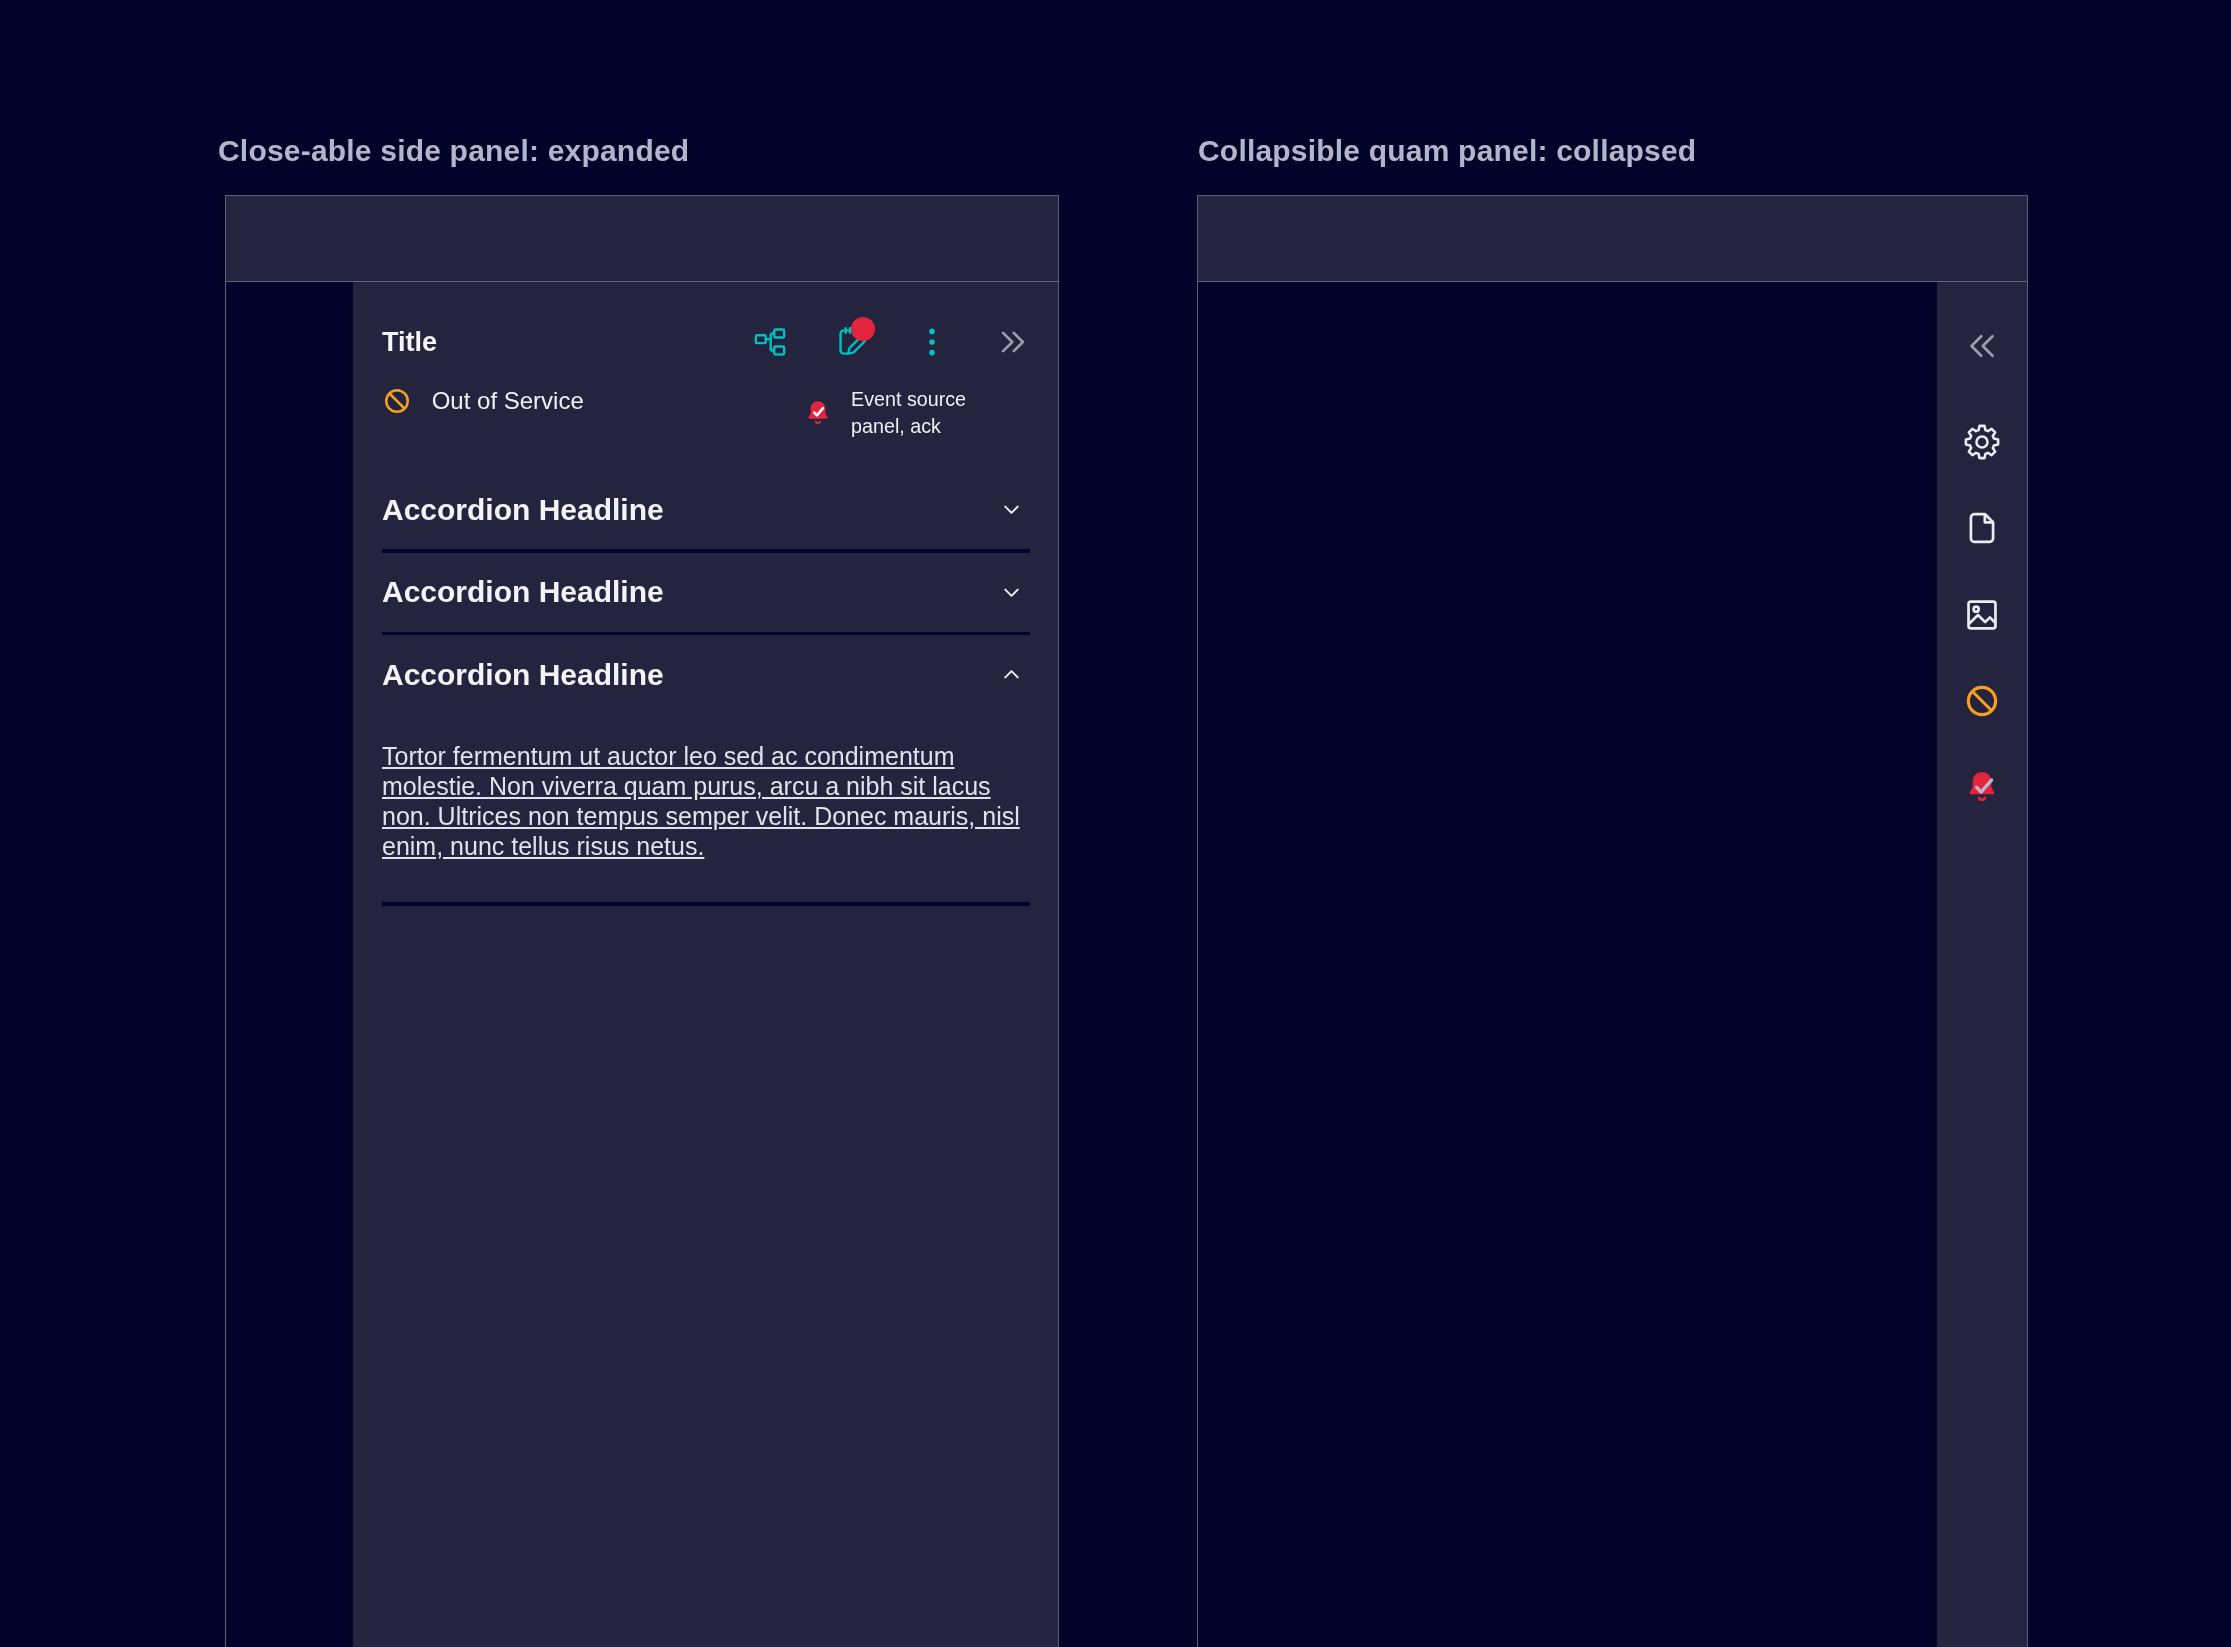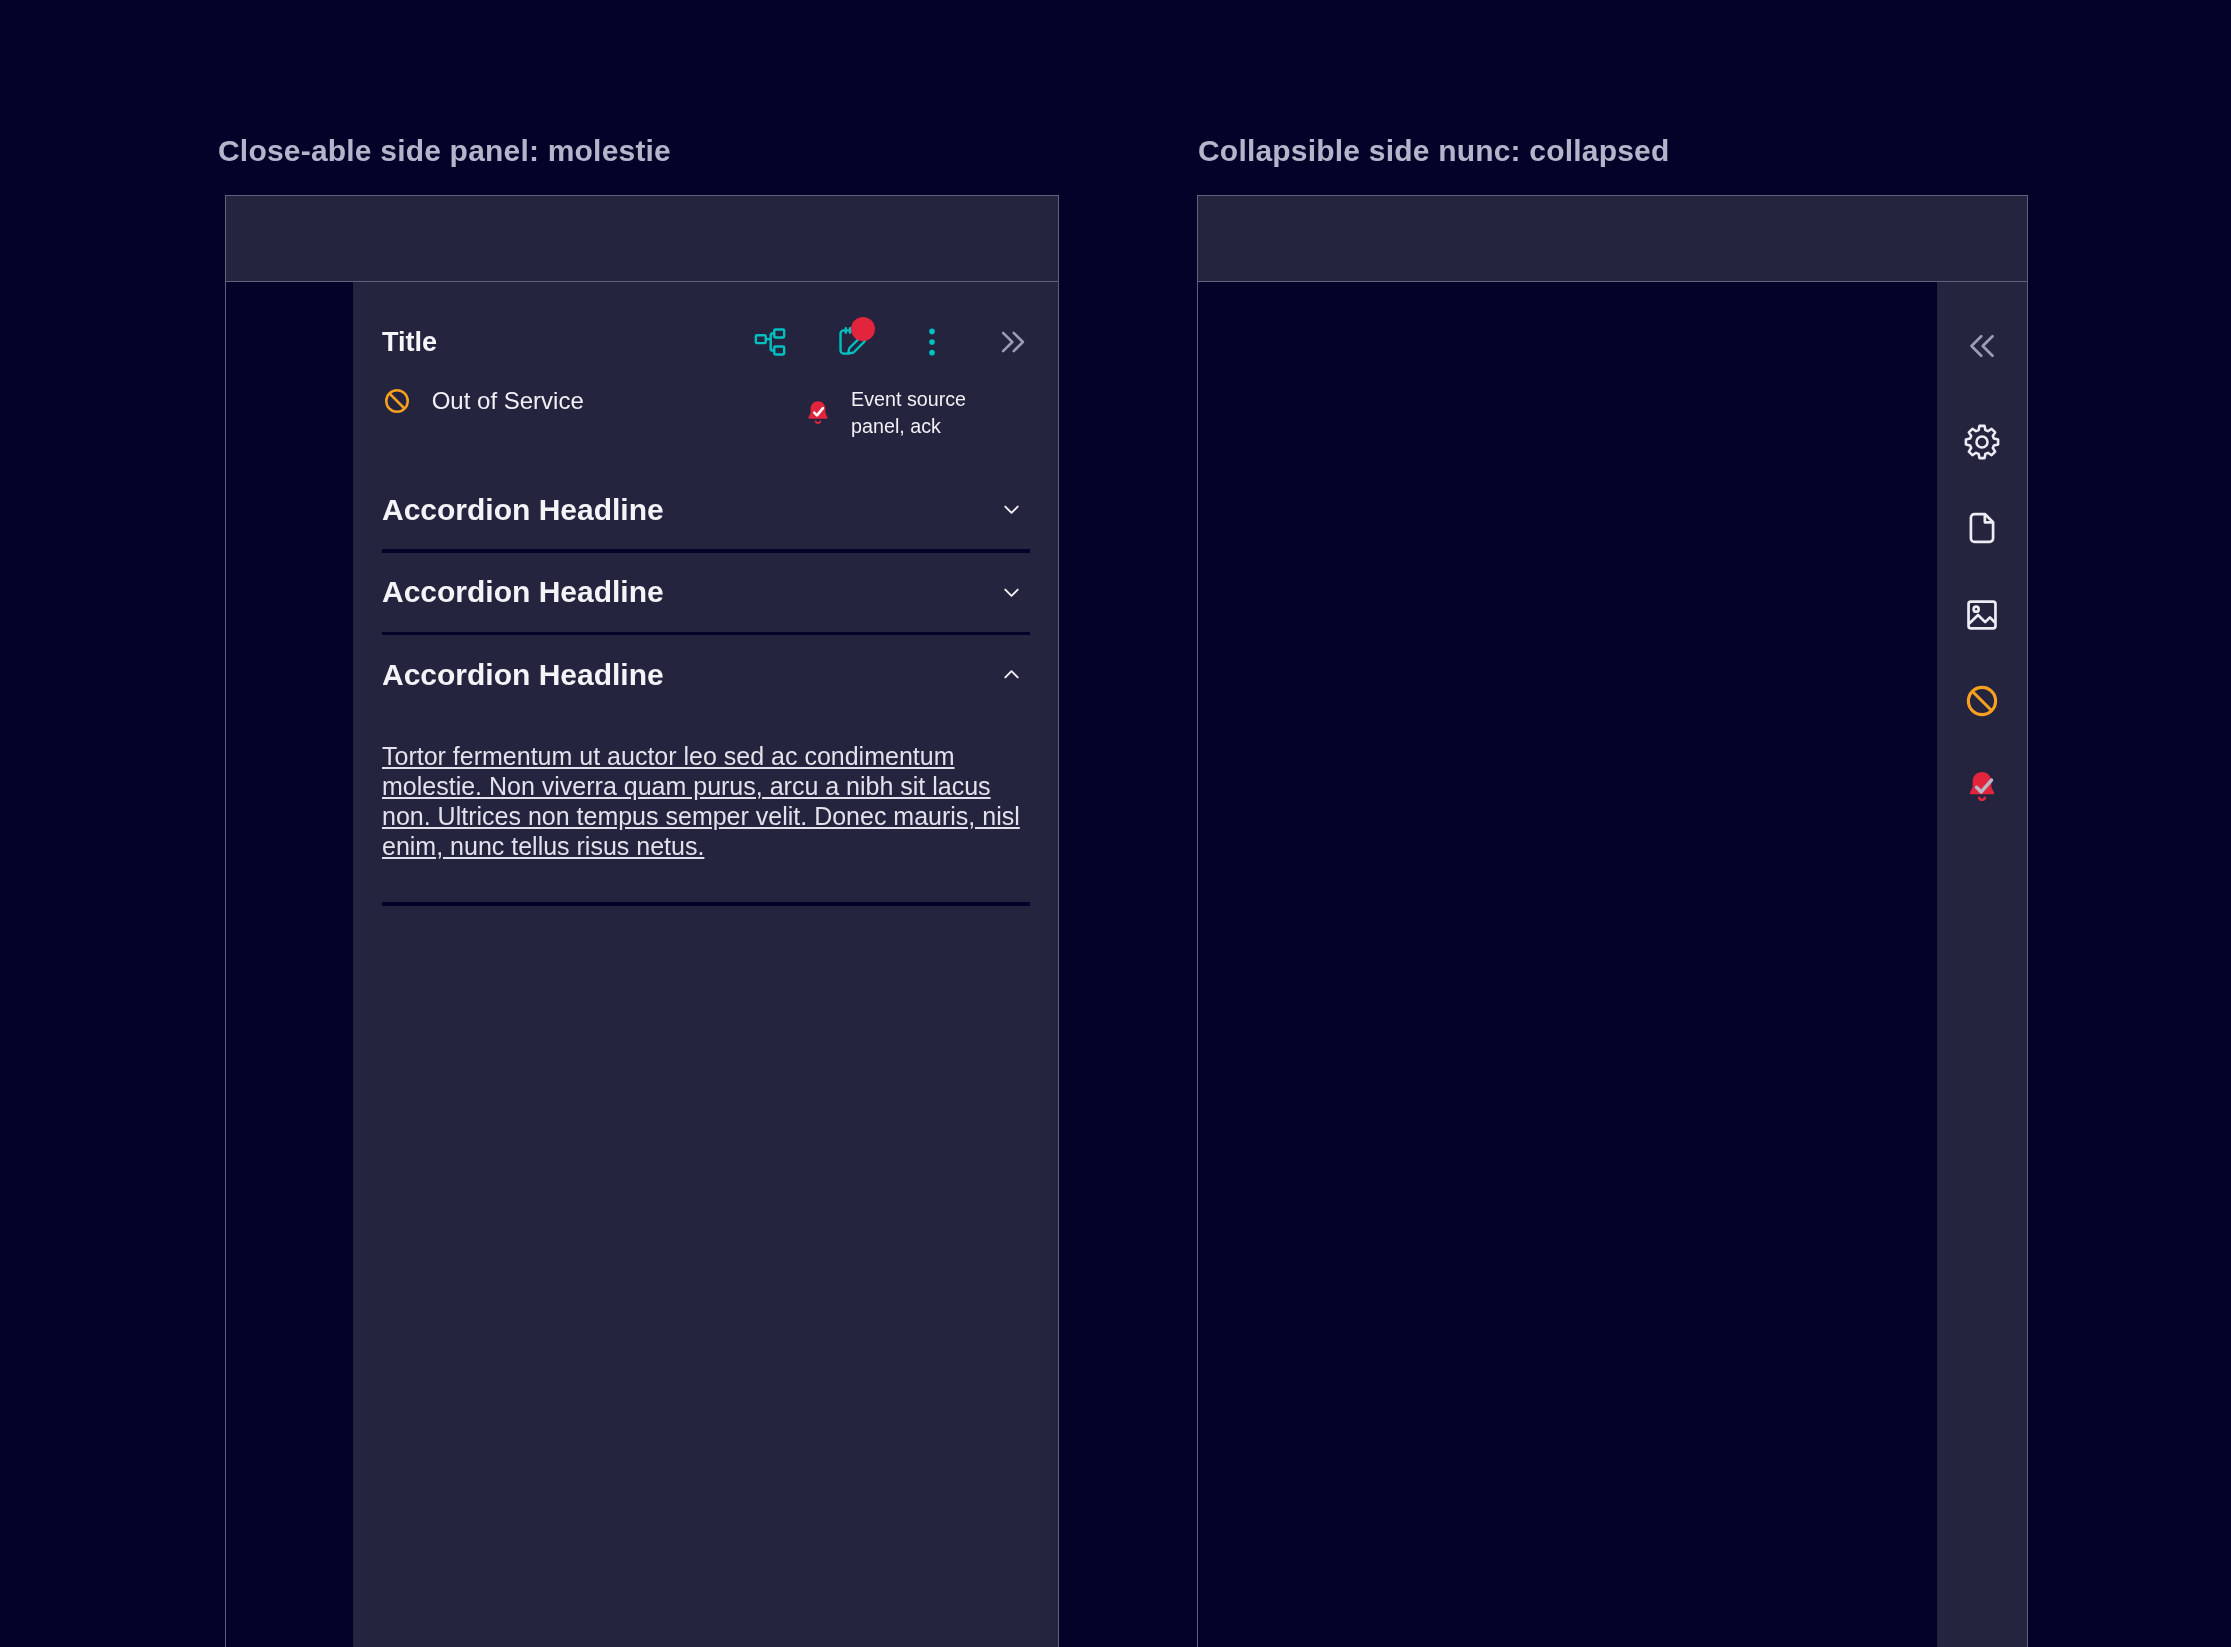--- a/index.html
+++ b/index.html
@@ -155,21 +155,21 @@
   #rail-collapse { top: 46px; width: 36px; height: 36px; }
   #rail-settings { top: 141px; }
   #rail-file     { top: 227px; }
   #rail-image    { top: 314px; }
   #rail-oos      { top: 400px; }
   #rail-event    { top: 486px; }
 </style>
 </head>
 <body>
 
-<h2 class="caption" id="caption-expanded">Close-able side panel: molestie</h2>
+<h2 class="caption" id="caption-expanded">Close-able side panel: expanded</h2>
 
 <div class="window" id="window-expanded">
   <div class="titlebar"></div>
   <div class="window-body">
     <div class="main-area"></div>
 
     <aside class="side-panel">
 
       <div class="panel-header">
         <span class="panel-title">Title</span>
@@ -249,21 +249,21 @@
           </svg>
         </div>
         <p class="acc-body">Tortor fermentum ut auctor leo sed ac condimentum molestie. Non viverra quam purus, arcu a nibh sit lacus non. Ultrices non tempus semper velit. Donec mauris, nisl enim, nunc tellus risus netus.</p>
         <div class="divider"></div>
       </div>
 
     </aside>
   </div>
 </div>
 
-<h2 class="caption" id="caption-collapsed">Collapsible side nunc: collapsed</h2>
+<h2 class="caption" id="caption-collapsed">Collapsible quam panel: collapsed</h2>
 
 <div class="window" id="window-collapsed">
   <div class="titlebar"></div>
   <div class="window-body">
     <div class="main-area"></div>
 
     <aside class="rail">
       <button class="icon-btn" id="rail-collapse">
         <svg viewBox="0 0 24 24" fill="none" stroke="#9c9cb2" stroke-width="1.8" stroke-linecap="round" stroke-linejoin="round">
           <path d="M19 5.5 L12.5 12 l6.5 6.5 M11.5 5.5 L5 12 l6.5 6.5"></path>

